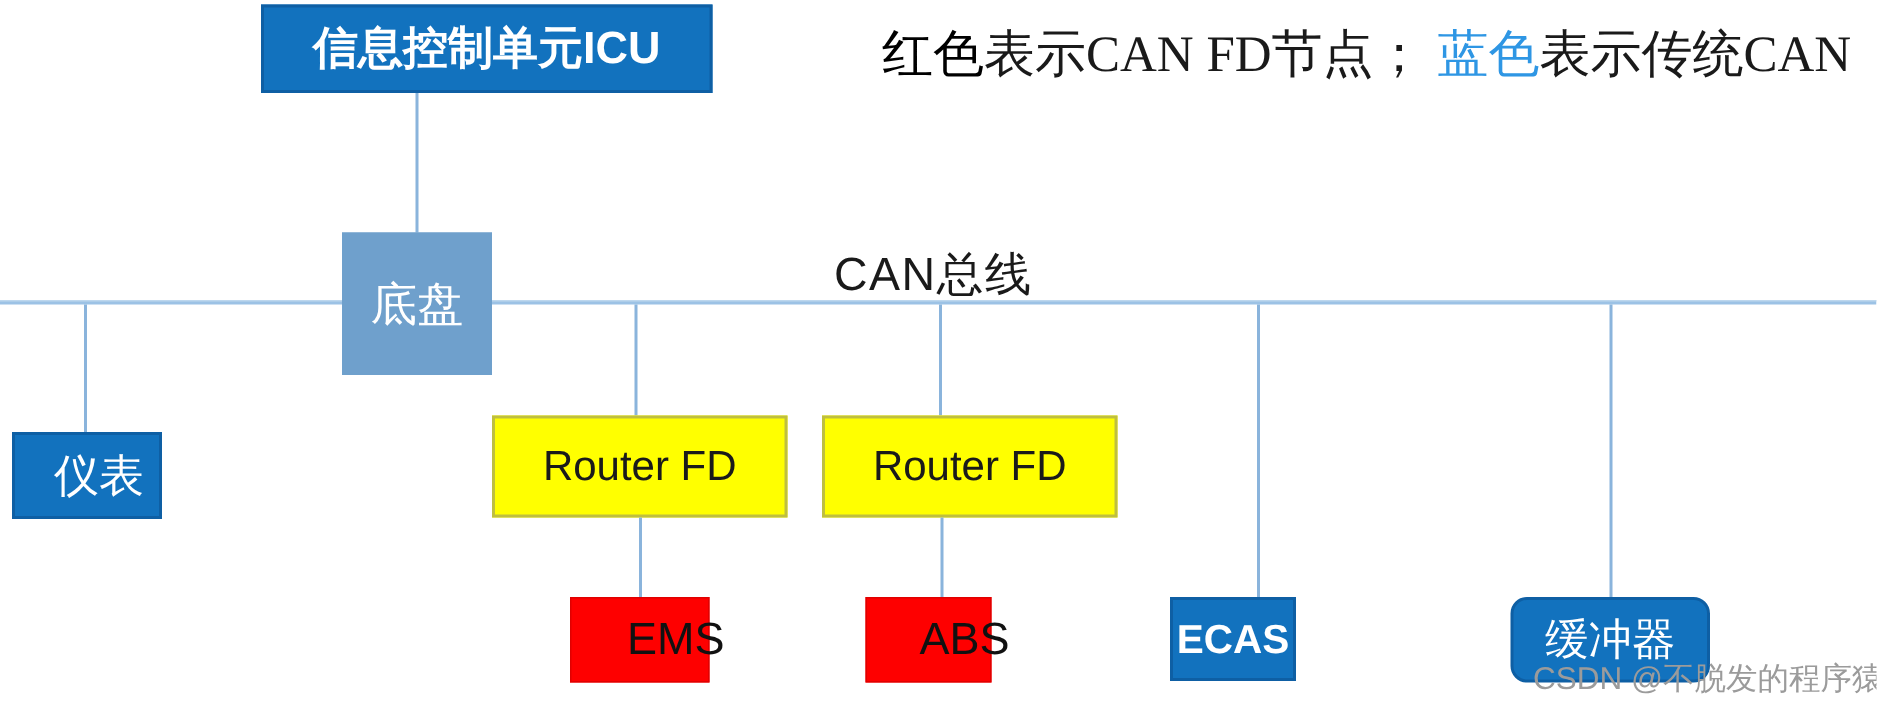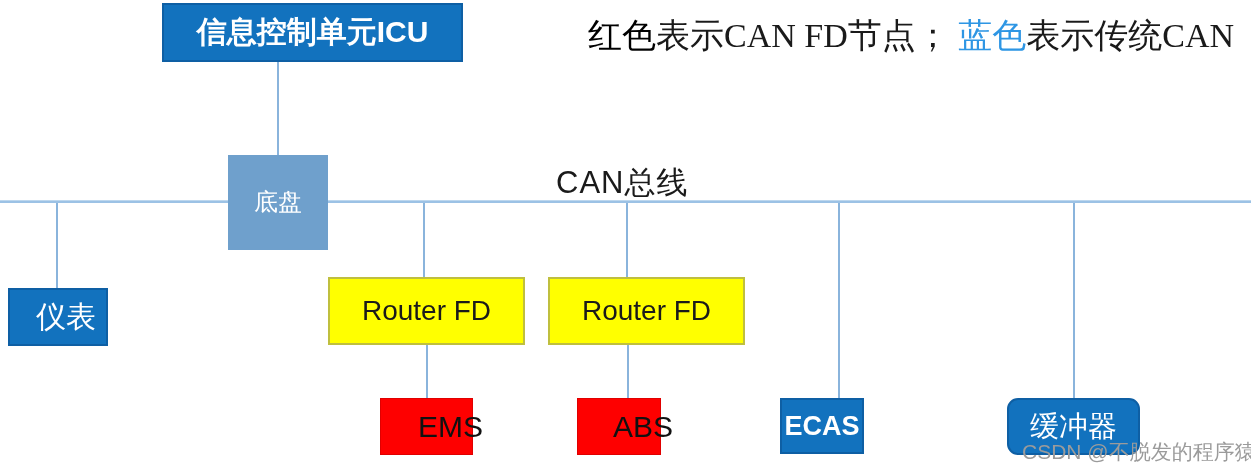--- a/index.html
+++ b/index.html
@@ -14,21 +14,21 @@
     display:flex;align-items:center;justify-content:center;
     text-align:center;
   }
   .node-blue{
     background:#1272BE;border:2px solid #0E5FA4;color:#ffffff;
     font-family:"Liberation Serif", serif;
   }
   .node-gateway{
     background:#6FA0CC;border:1px solid #6FA0CC;color:#ffffff;
     font-family:"Liberation Serif", serif;
-    flex-direction:row;line-height:45px;font-size:24px;
+    flex-direction:row;line-height:45px;font-size:31px;
   }
   .node-yellow{
     background:#FFFF00;border:2px solid #BFBF3F;color:#1a1a1a;
     font-family:"Liberation Sans", sans-serif;font-size:28px;
   }
   .node-red{
     background:#FE0000;border:1px solid #E00000;color:#111111;
     font-family:"Liberation Sans", sans-serif;font-size:30px;padding-left:48px;
   }
 
@@ -41,21 +41,21 @@
     left:556px;top:162px;font-size:31px;color:#1a1a1a;
     font-family:"Liberation Sans", sans-serif;letter-spacing:1px;
   }
   .legend{
     left:588px;top:13px;font-size:34px;color:#1a1a1a;white-space:nowrap;
     font-family:"Liberation Serif", serif;
   }
   .legend .red{color:#000000;}
   .legend .blue{color:#2E96E4;}
 
-  .icu{left:162px;top:3px;width:301px;height:59px;font-size:30px;font-weight:bold;
+  .icu{left:174px;top:3px;width:301px;height:59px;font-size:30px;font-weight:bold;
        font-family:"Liberation Sans", sans-serif;}
   .gateway{left:228px;top:155px;width:100px;height:95px;z-index:2;}
   .instrument{left:8px;top:288px;width:100px;height:58px;font-size:30px;padding-left:16px;}
   .routerfd1{left:328px;top:277px;width:197px;height:68px;}
   .routerfd2{left:548px;top:277px;width:197px;height:68px;}
   .ems{left:380px;top:398px;width:93px;height:57px;}
   .absbox{left:577px;top:398px;width:84px;height:57px;}
   .ecas{left:780px;top:398px;width:84px;height:56px;font-size:27px;font-weight:bold;
         font-family:"Liberation Sans", sans-serif;}
   .buffer{left:1007px;top:398px;width:133px;height:57px;font-size:29px;border-radius:11px;}

